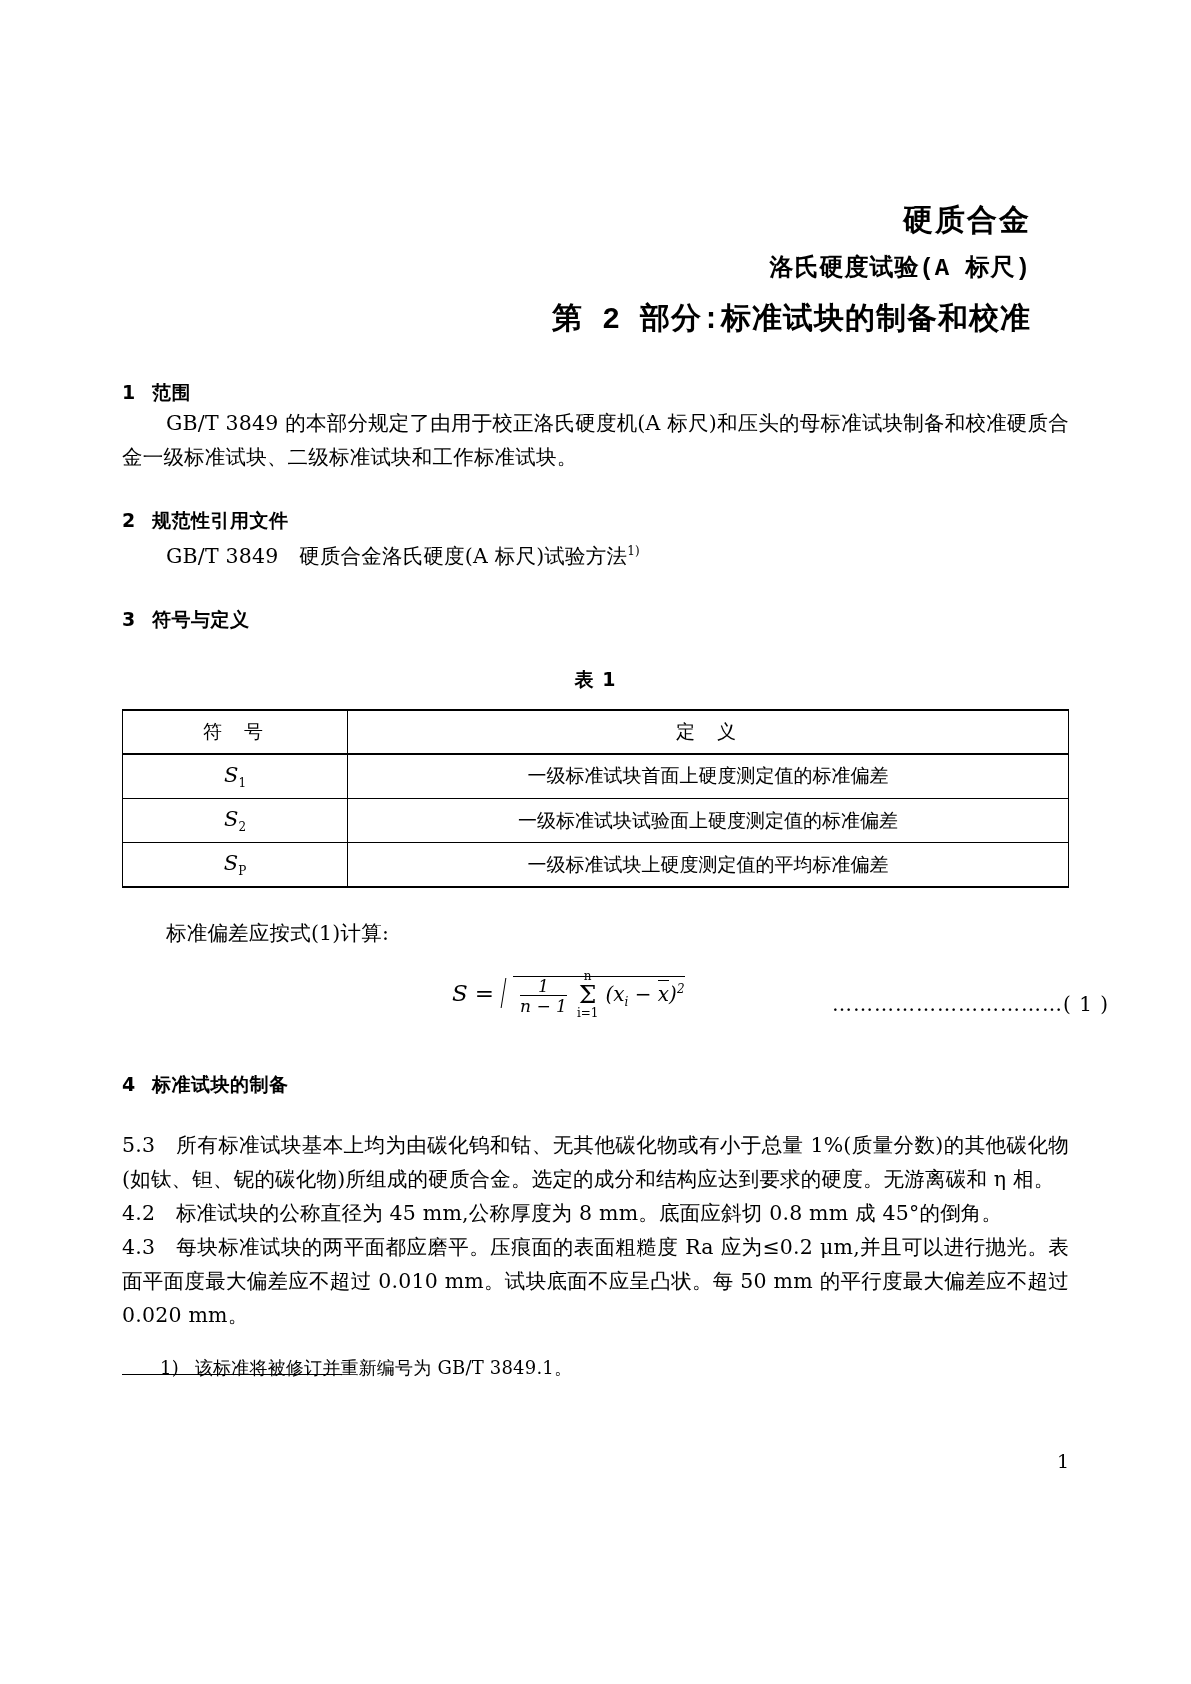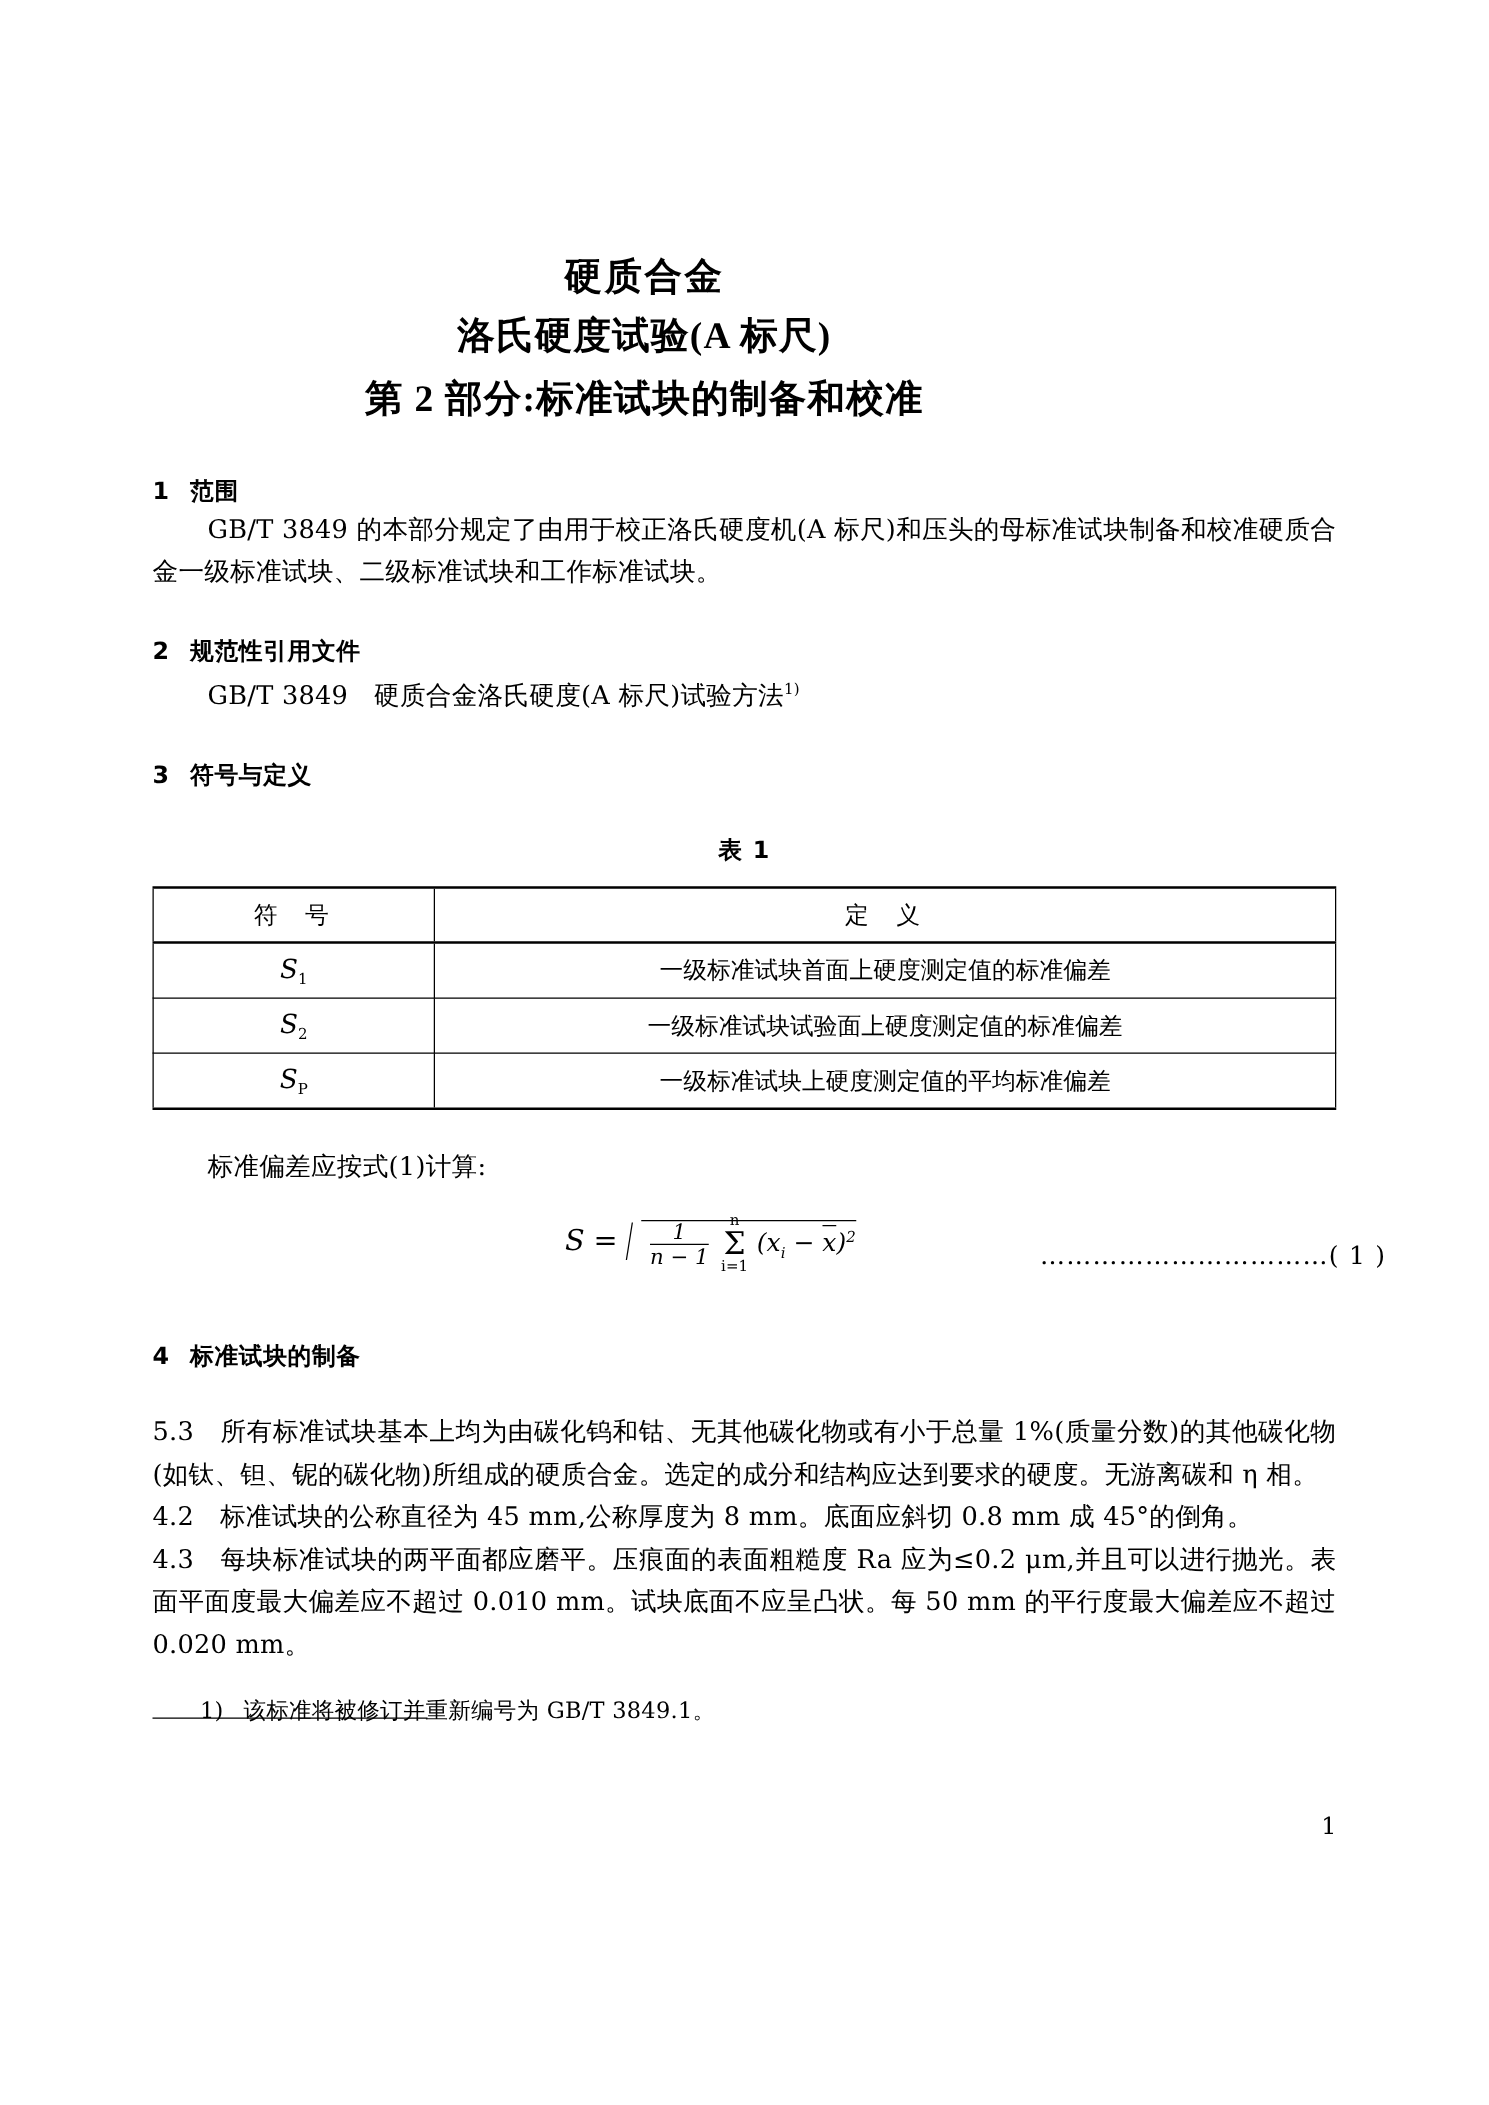--- a/index.html
+++ b/index.html
@@ -30,31 +30,31 @@
     letter-spacing: 0.3px;
     white-space: nowrap;
   }
 
   
   .title-block {
     position: absolute;
     top: 200px;
     left: 0;
     width: 1031px;
-    text-align: center;
-    font-family: Liberation Serif, serif;
+    text-align: right;
+    font-family: Liberation Mono, monospace;
     font-weight: bold;
   }
   .title-line1 {
     font-size: 30px;
     letter-spacing: 2px;
     line-height: 44px;
   }
   .title-line2 {
-    font-size: 30px;
+    font-size: 24px;
     letter-spacing: 1px;
     line-height: 50px;
   }
   .title-line3 {
     font-size: 30px;
     letter-spacing: 1px;
     line-height: 52px;
   }
 
   

